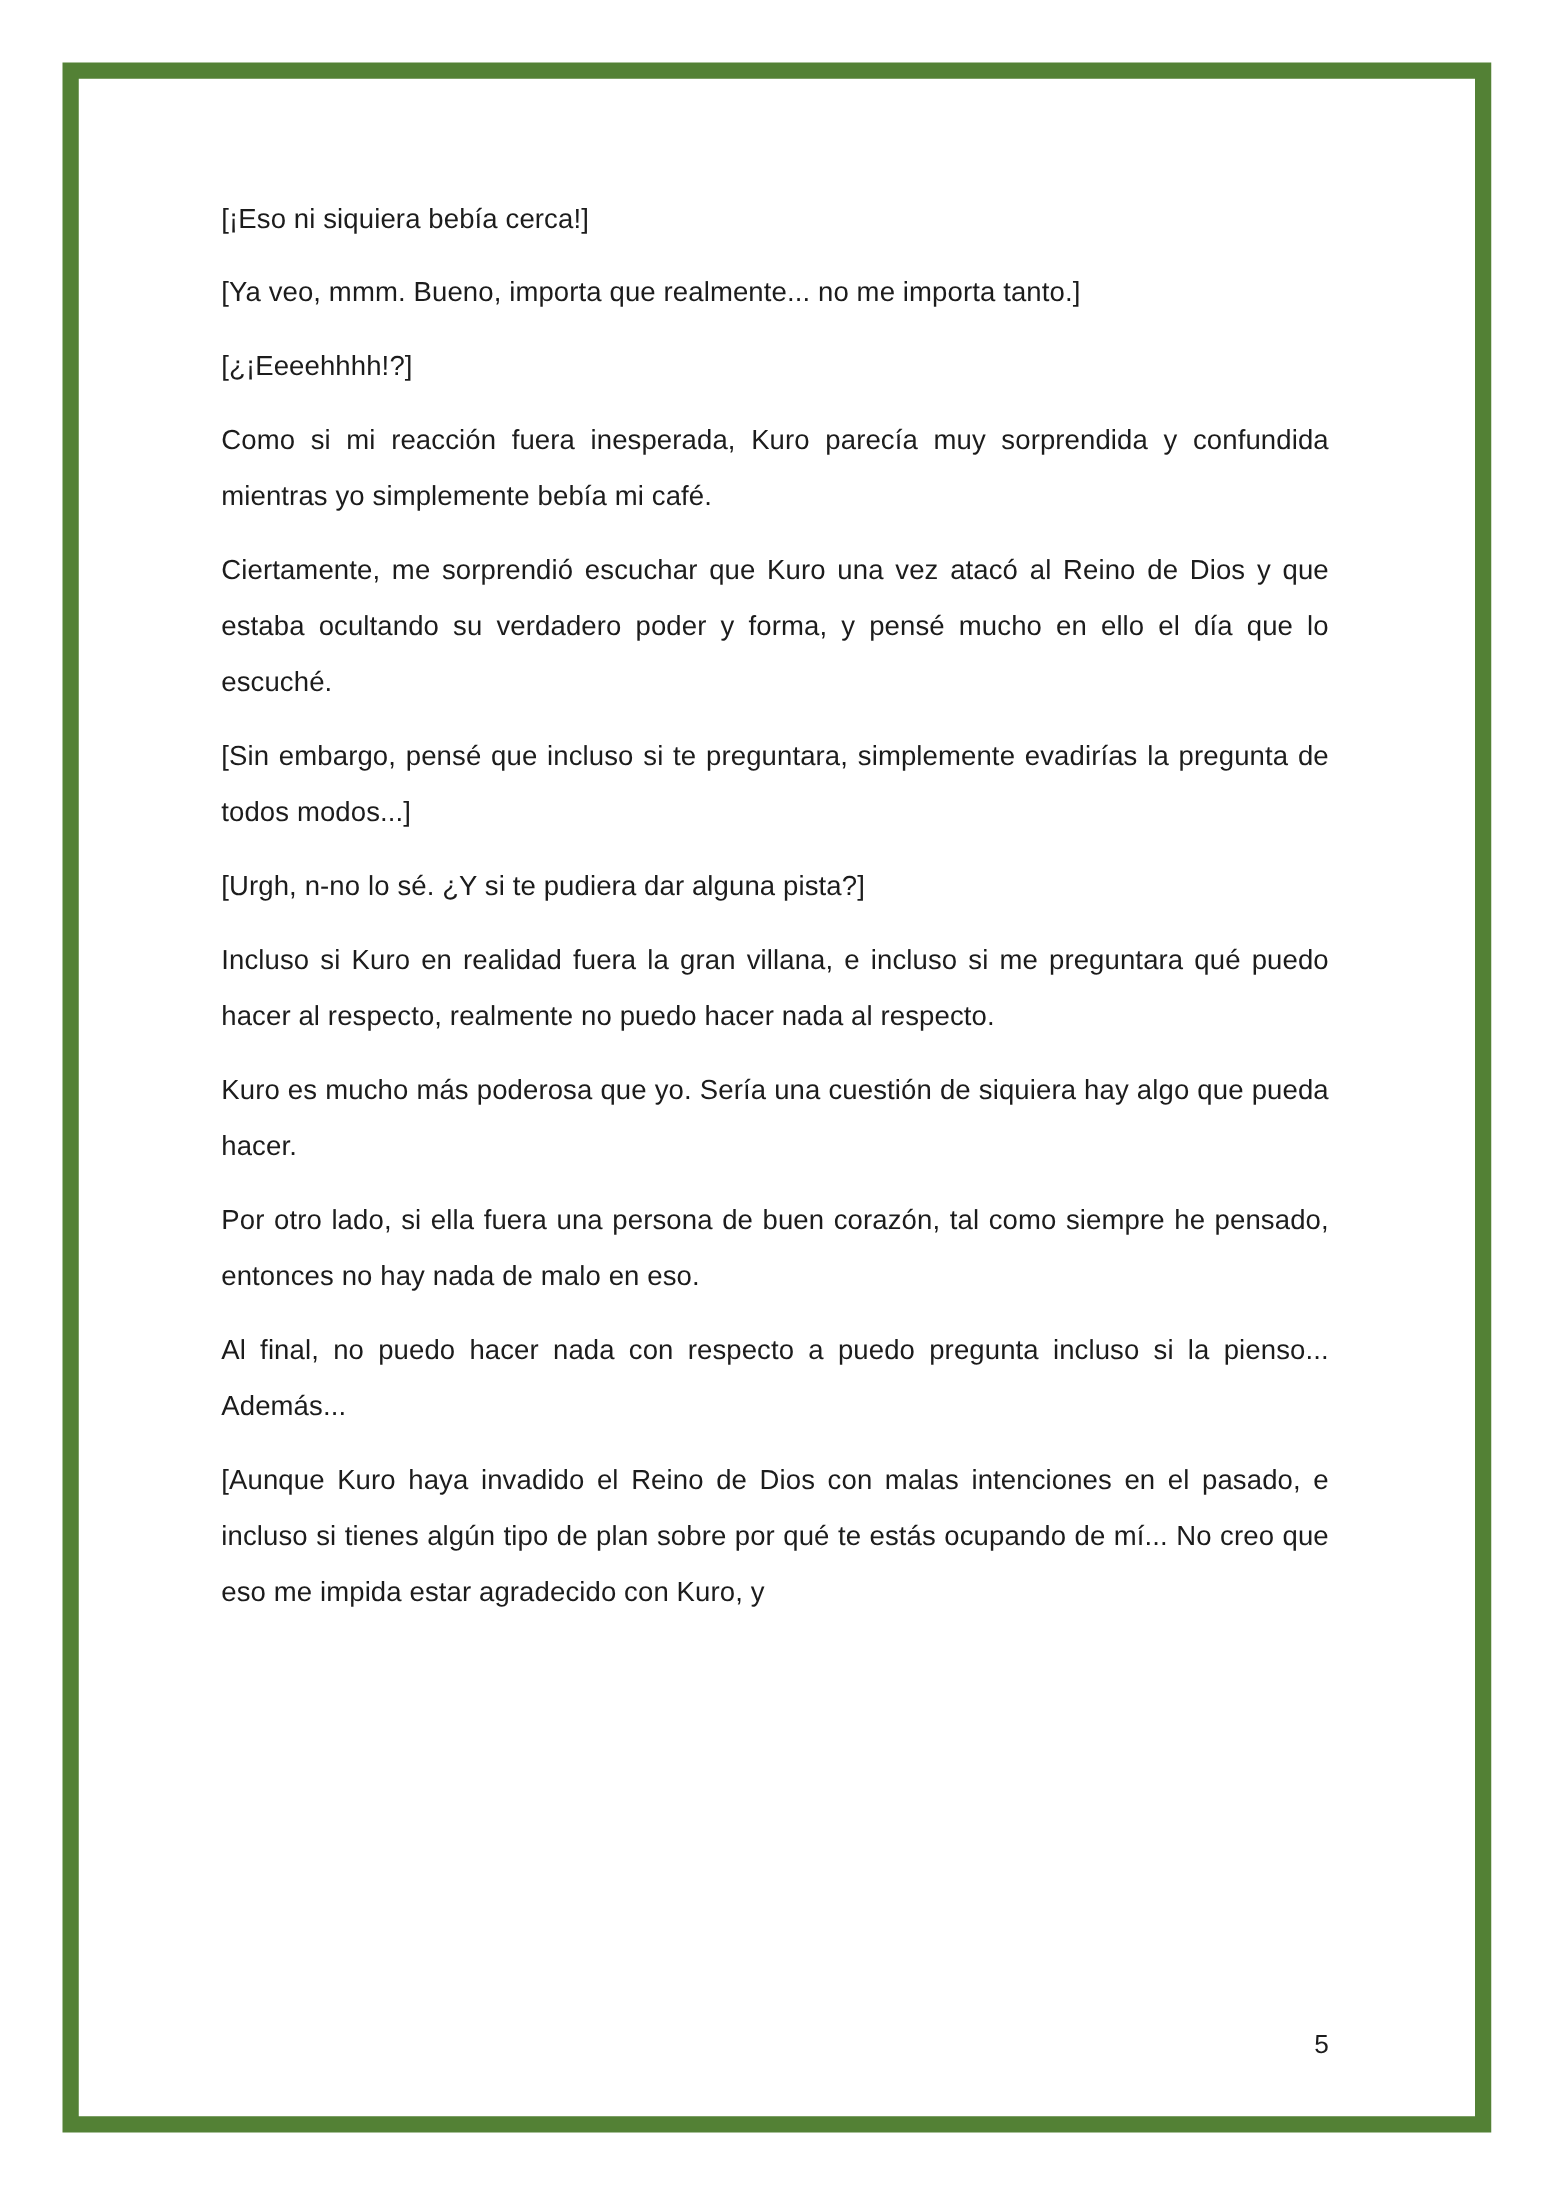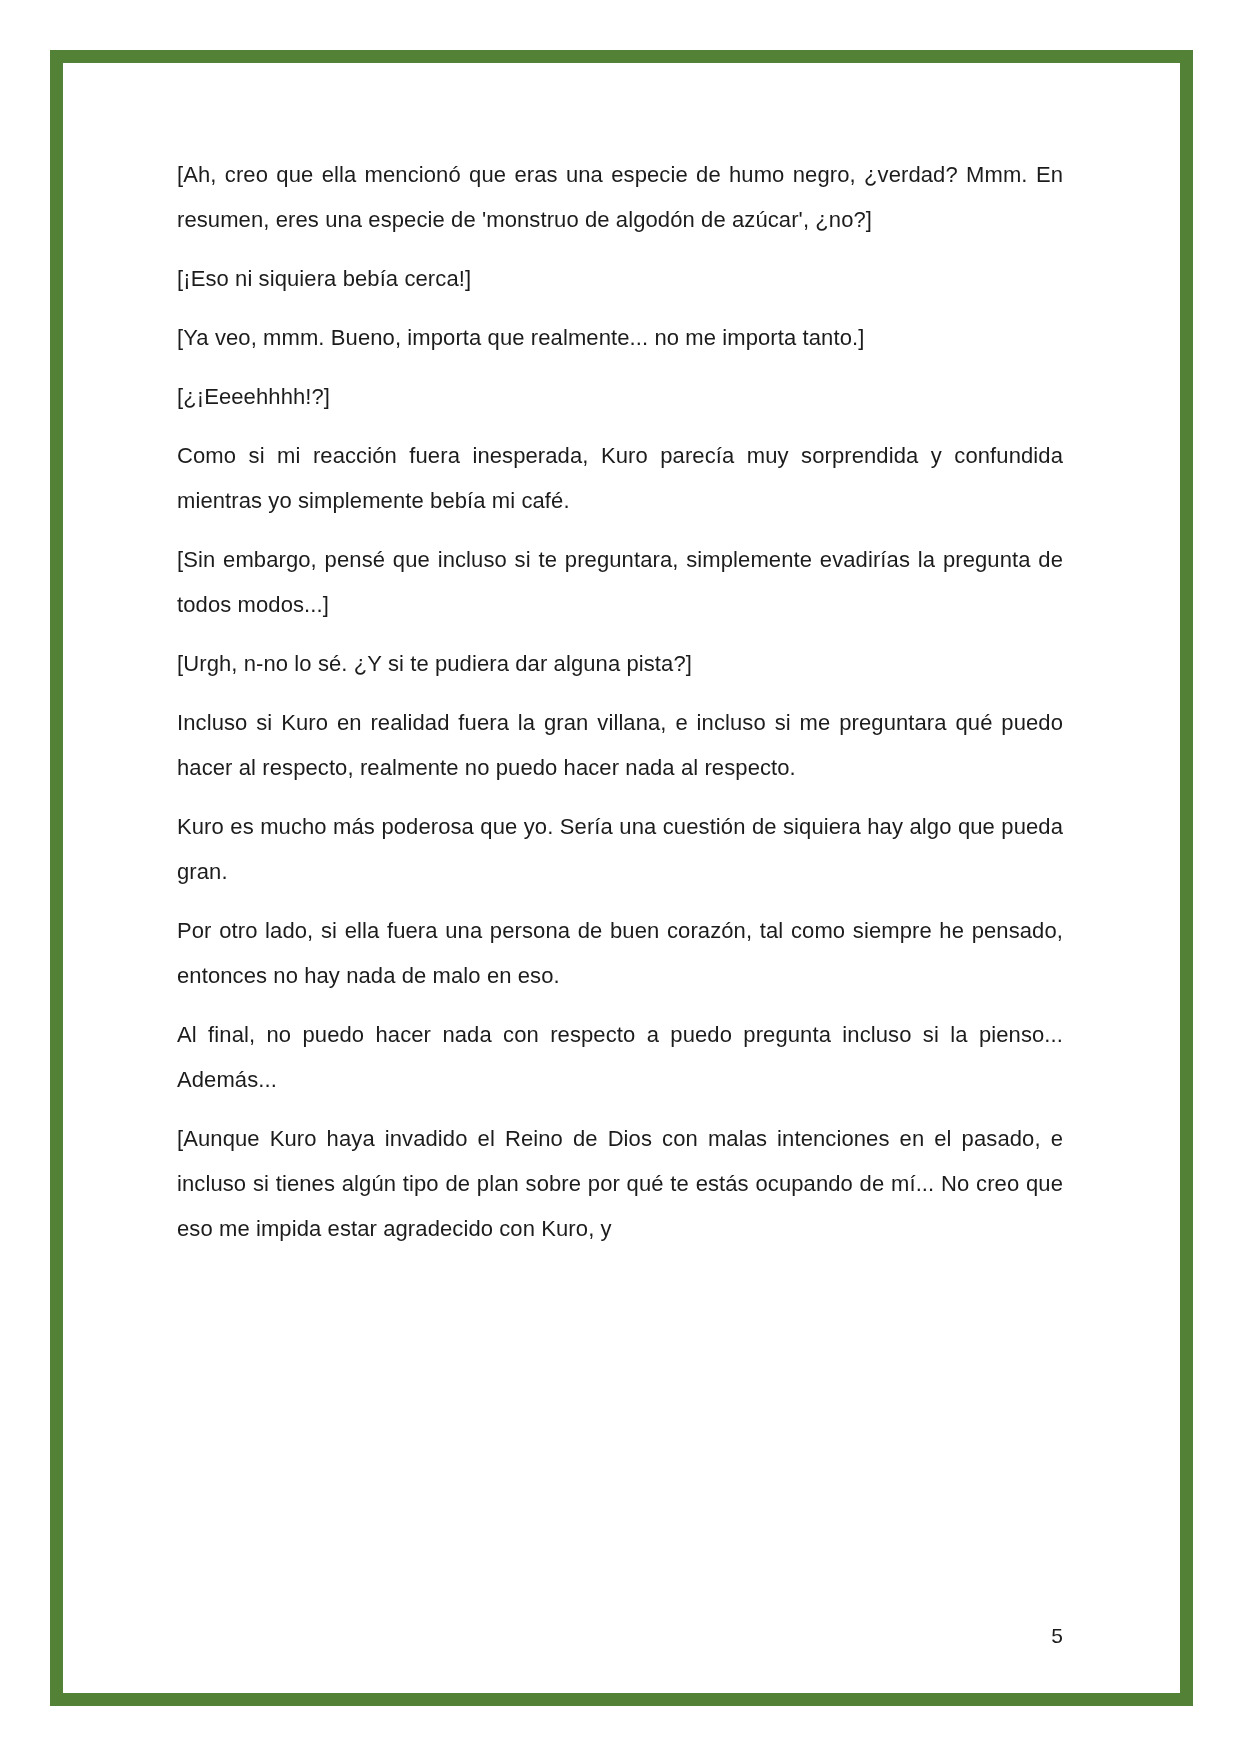--- a/index.html
+++ b/index.html
@@ -46,29 +46,29 @@
     line-height: 26px;
     color: #1c1c1c;
     text-align: right;
   }
 </style>
 </head>
 <body>
 
 <div class="page-frame">
   <div class="text-content">
-    <p>[Ah, creo que ella mencionó que eras una especie de humo negro, ¿verdad? Mmm. En resumen, eres una especie de 'monstruo de algodón de azúcar', ¿no?]</p>
     <p>[¡Eso ni siquiera bebía cerca!]</p>
     <p>[Ya veo, mmm. Bueno, importa que realmente... no me importa tanto.]</p>
     <p>[¿¡Eeeehhhh!?]</p>
     <p>Como si mi reacción fuera inesperada, Kuro parecía muy sorprendida y confundida mientras yo simplemente bebía mi café.</p>
+    <p>Ciertamente, me sorprendió escuchar que Kuro una vez atacó al Reino de Dios y que estaba ocultando su verdadero poder y forma, y pensé mucho en ello el día que lo escuché.</p>
     <p>[Sin embargo, pensé que incluso si te preguntara, simplemente evadirías la pregunta de todos modos...]</p>
     <p>[Urgh, n-no lo sé. ¿Y si te pudiera dar alguna pista?]</p>
     <p>Incluso si Kuro en realidad fuera la gran villana, e incluso si me preguntara qué puedo hacer al respecto, realmente no puedo hacer nada al respecto.</p>
-    <p>Kuro es mucho más poderosa que yo. Sería una cuestión de siquiera hay algo que pueda gran.</p>
+    <p>Kuro es mucho más poderosa que yo. Sería una cuestión de siquiera hay algo que pueda hacer.</p>
     <p>Por otro lado, si ella fuera una persona de buen corazón, tal como siempre he pensado, entonces no hay nada de malo en eso.</p>
     <p>Al final, no puedo hacer nada con respecto a puedo pregunta incluso si la pienso... Además...</p>
     <p>[Aunque Kuro haya invadido el Reino de Dios con malas intenciones en el pasado, e incluso si tienes algún tipo de plan sobre por qué te estás ocupando de mí... No creo que eso me impida estar agradecido con Kuro, y</p>
   </div>
   <div class="page-footer">
     <span>5</span>
   </div>
 </div>
 
 </body></html>

